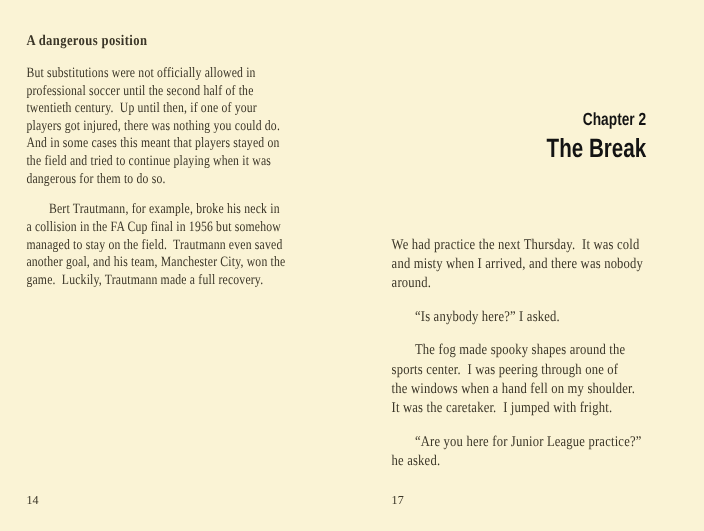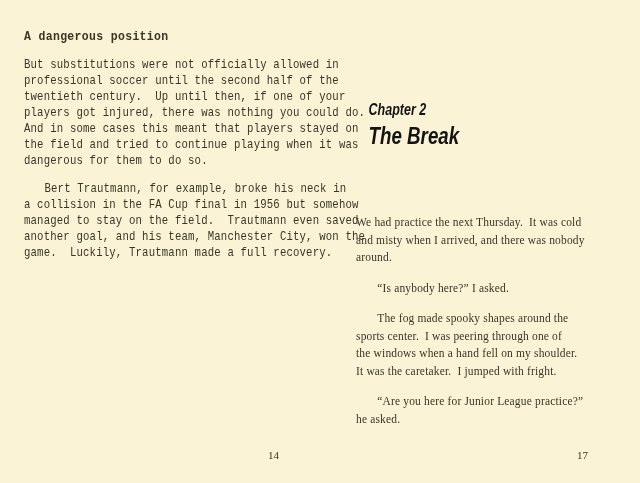--- a/index.html
+++ b/index.html
@@ -13,21 +13,21 @@
     height: 483px;
     position: relative;
     overflow: hidden;
     background: var(--background);
     color: var(--text);
     font-family: "Liberation Serif", serif;
   }
   .page-col { position: absolute; }
 
   
-  .left-col { left: 24px; top: 29px; width: 290px; font-family: Liberation Mono, monospace; }
+  .left-col { left: 24px; top: 29px; width: 290px; }
   .section-heading {
     font-size: 13.5px;
     font-weight: bold;
     margin: 0 0 13px 0;
     white-space: pre;
     transform: scaleX(0.85);
     transform-origin: 0 0;
     letter-spacing: 0.4px;
   }
   .body-para {
@@ -37,28 +37,27 @@
     white-space: pre;
     transform: scaleX(0.82);
     transform-origin: 0 0;
     letter-spacing: 0.2px;
   }
   .body-para.indent { text-indent: 25px; }
 
   
   .chapter-block {
     position: absolute;
-    left: 340px;
+    left: 356px;
     top: 101px;
     width: 260px;
-    text-align: left;
+    text-align: right;
     color: var(--title);
     font-family: "Liberation Sans", sans-serif;
     font-weight: bold;
-    font-style: italic;
   }
   .chapter-label {
     font-size: 16px;
     transform: scaleX(0.78);
     letter-spacing: 0px;
   }
   .chapter-title {
     font-size: 24px;
     margin-top: 3px;
     transform: scaleX(0.78);
@@ -70,21 +69,21 @@
     line-height: 17.5px;
     margin: 0 0 13px 0;
     transform: scaleX(0.85);
   }
 
   
   .pagenum {
     position: absolute;
     top: 449px;
     font-size: 11px;
-    text-align: right;
+    text-align: left;
     color: var(--text);
   }
   .pagenum.pn-left  { left: 24px;  width: 255px; }
   .pagenum.pn-right { left: 356px; width: 232px; }
 </style>
 </head>
 <body>
 
 <div>
 

